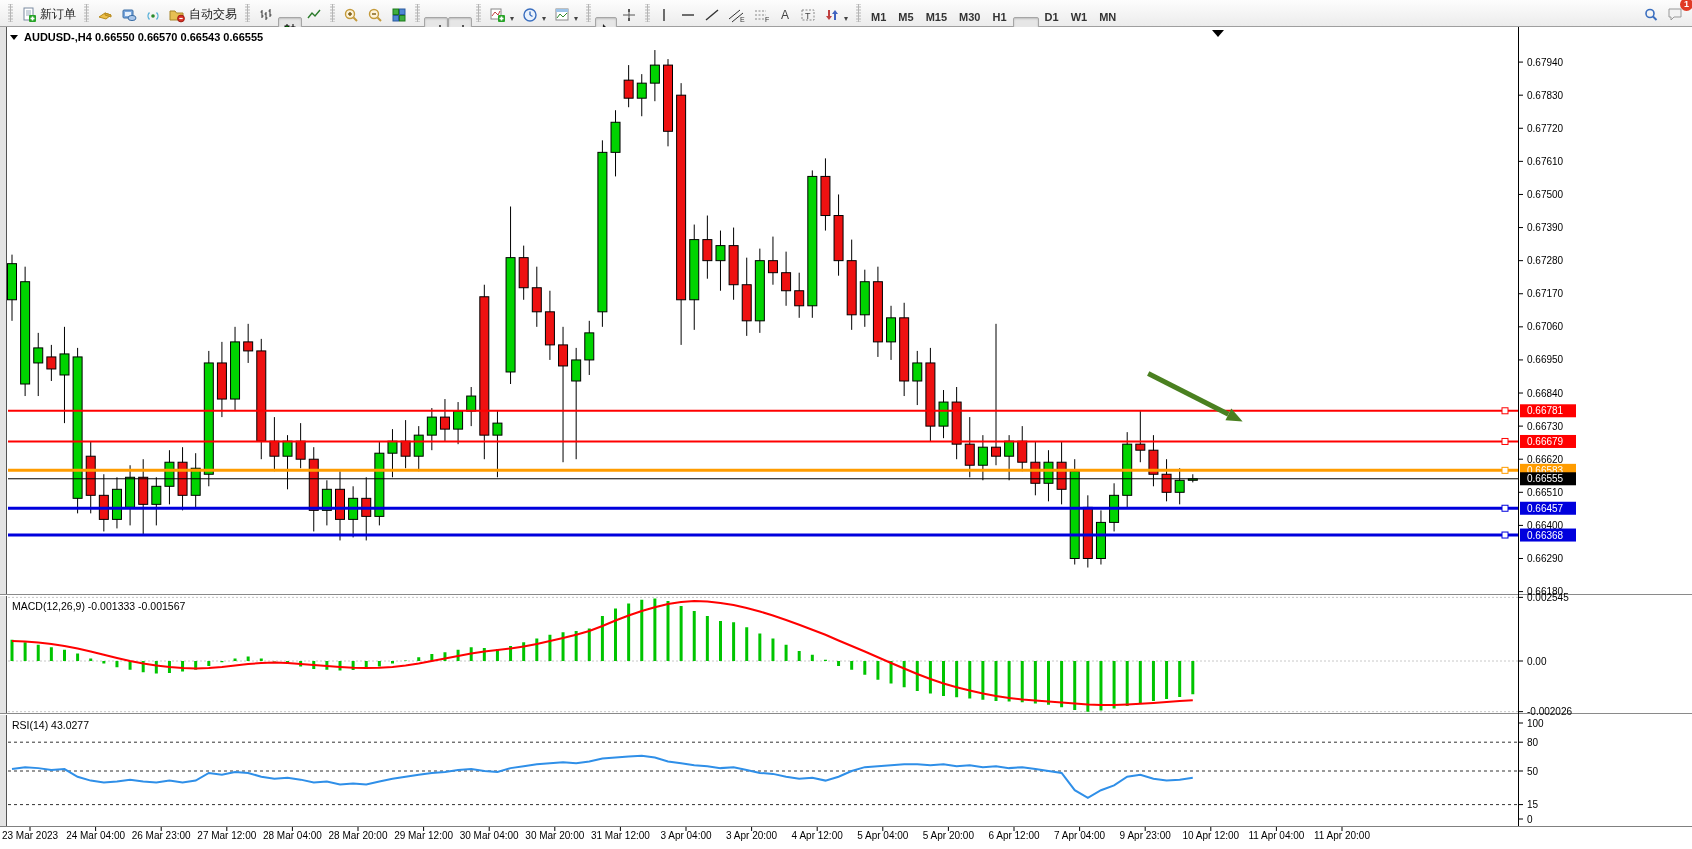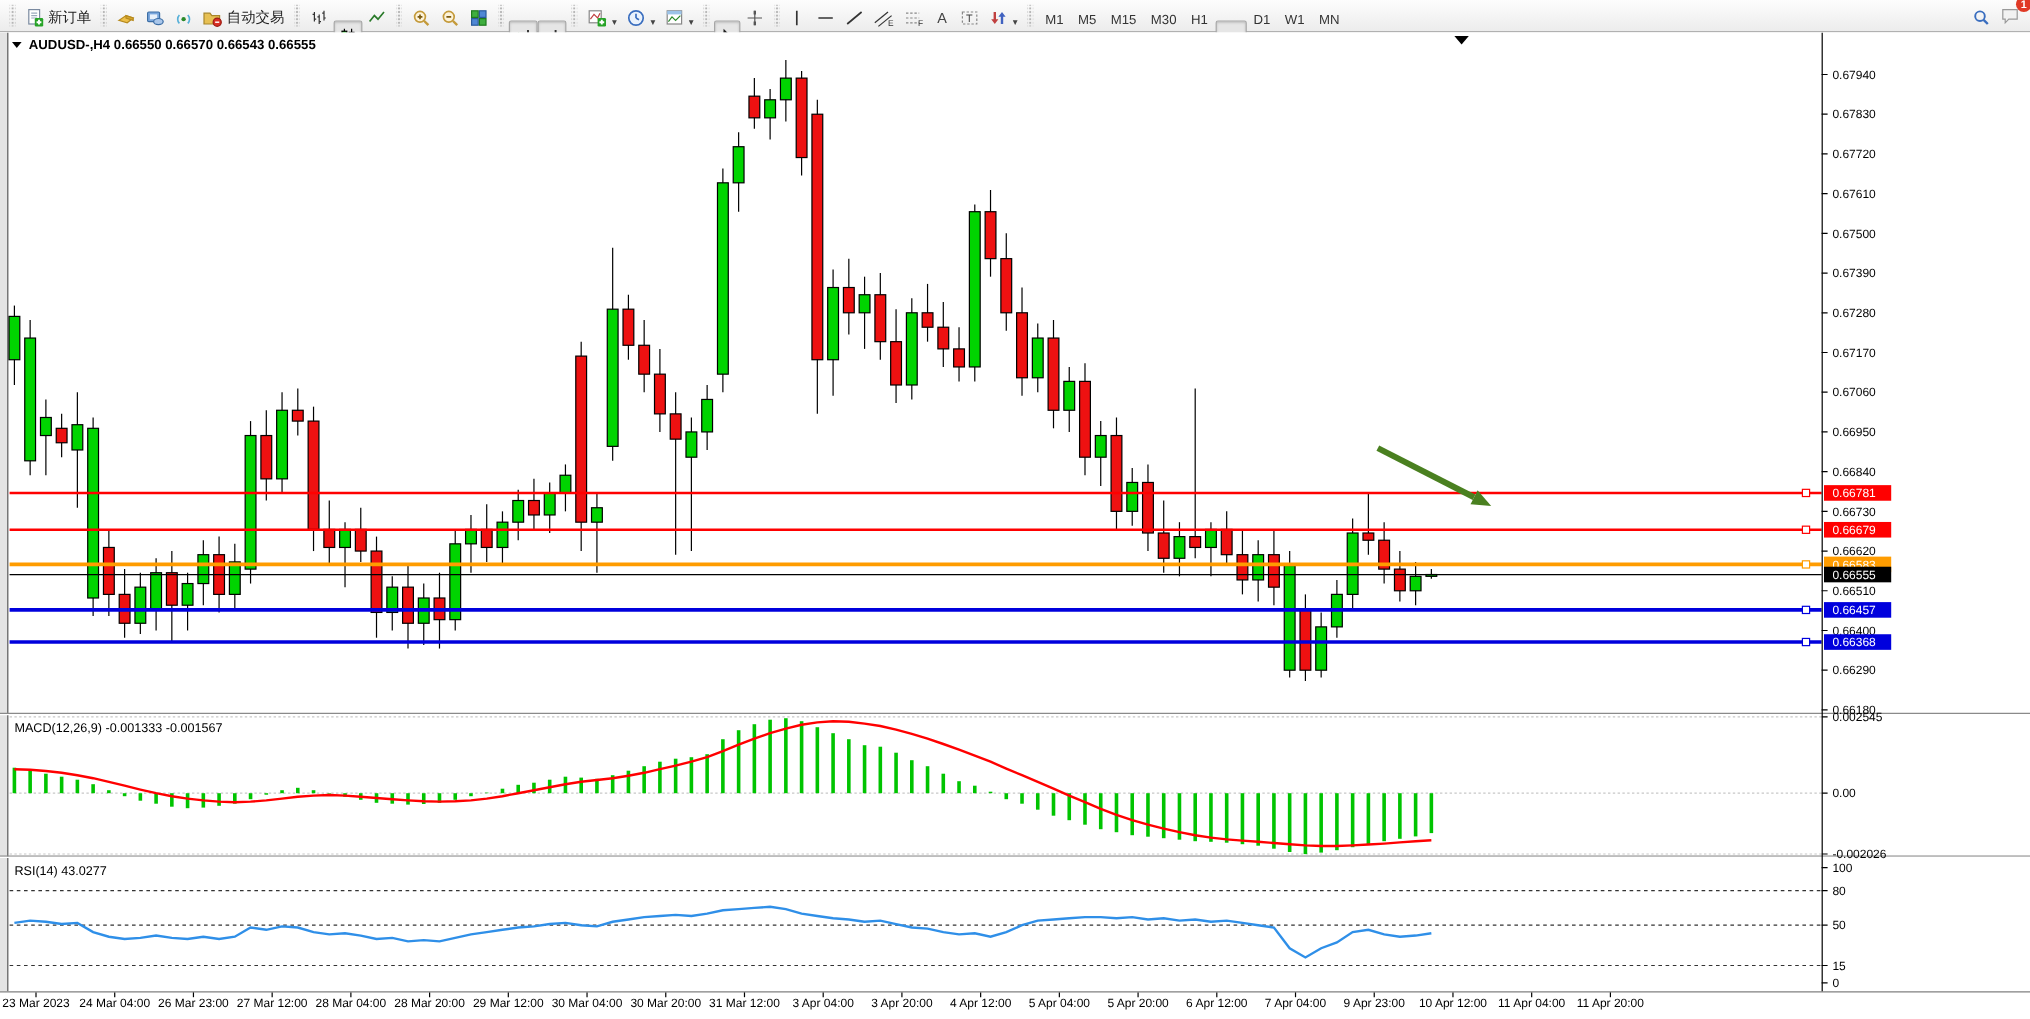--- a/index.html
+++ b/index.html
@@ -8,21 +8,21 @@
   .toolbar{height:27px;display:flex;align-items:center;background:linear-gradient(#fdfdfd,#ececec);
     border-bottom:1px solid #9f9f9f;padding:0 4px;box-sizing:border-box;white-space:nowrap;}
   .grip{width:5px;height:18px;margin:0 4px;flex:0 0 auto;
     background-image:radial-gradient(#b5b5b5 1px,transparent 1.2px);background-size:3px 3px;background-position:center;}
   .tb-btn{display:inline-flex;align-items:flex-end;gap:3px;height:22px;min-width:22px;padding:0 3px;
     border:1px solid transparent;border-radius:2px;background:transparent;
     font:12px "Liberation Sans",sans-serif;color:#222;cursor:default;flex:0 0 auto;}
   .tb-btn.active{background:#e6e6e6;border-color:#a6a6a6;box-shadow:inset 0 1px 2px rgba(0,0,0,.18);margin-top:29px;}
   .tb-btn svg{display:block;}
   .caret{font-size:8px;color:#444;margin-left:1px;line-height:1;}
-  .tf-btn{font-size:11px;color:#333;padding:0 5px;font-weight:400;}
+  .tf-btn{font-size:11px;color:#333;padding:0 5px;font-weight:700;}
   .spacer{flex:1 1 auto;}
   .chat-wrap{position:relative;}
   .badge{position:absolute;top:-3px;right:-5px;width:13px;height:13px;border-radius:50%;
     background:#e03a26;color:#fff;font-size:9px;font-weight:bold;display:flex;align-items:center;justify-content:center;}
   
   #chart-area{position:relative;width:1692px;height:822px;background:#fff;}
   #chart-svg{display:block;}
 </style>
 </head>
 <body>

